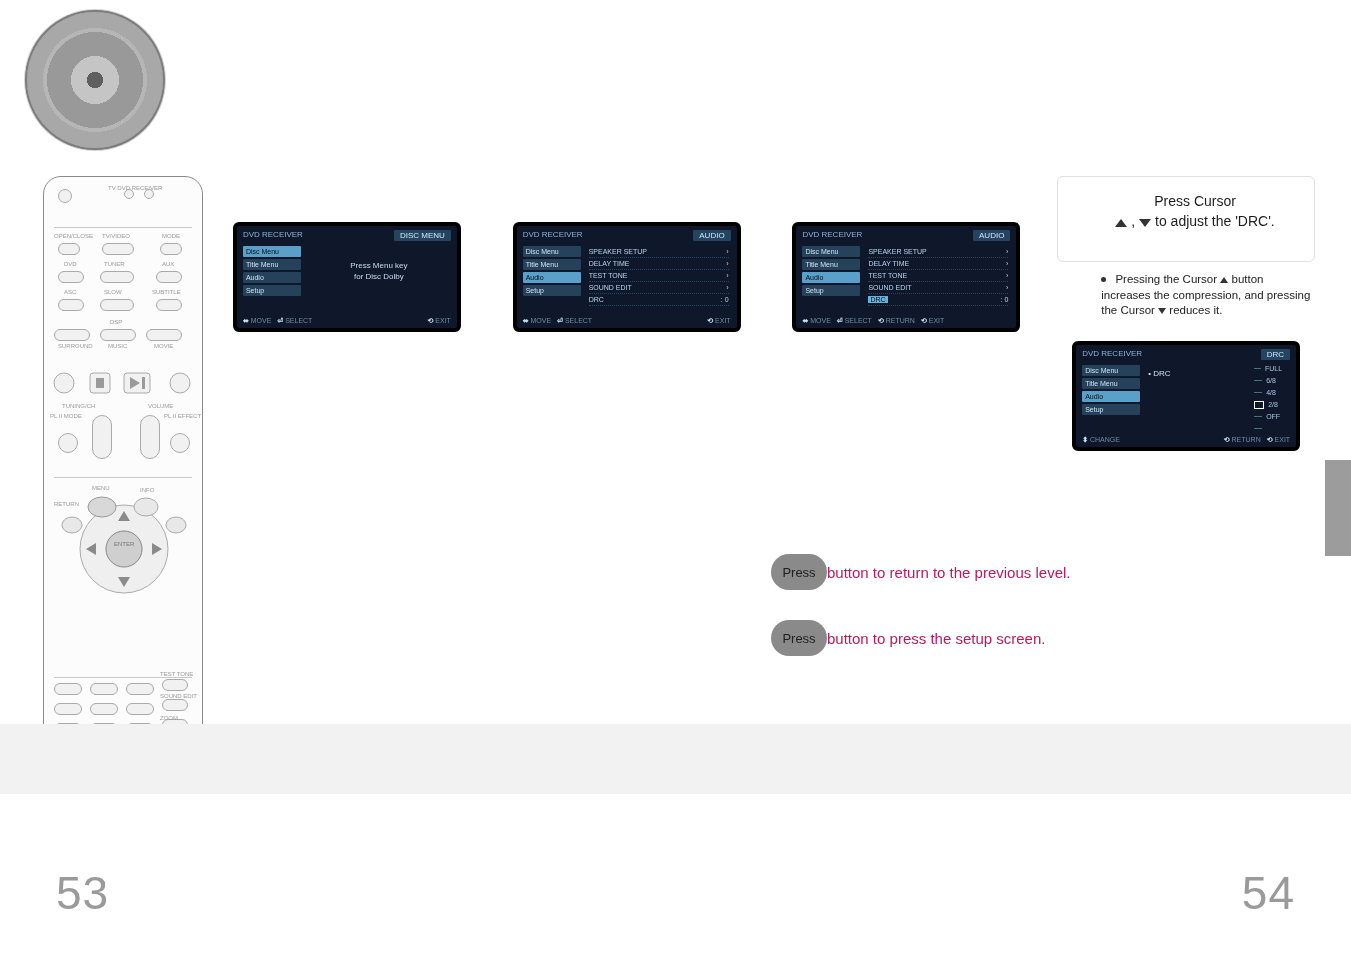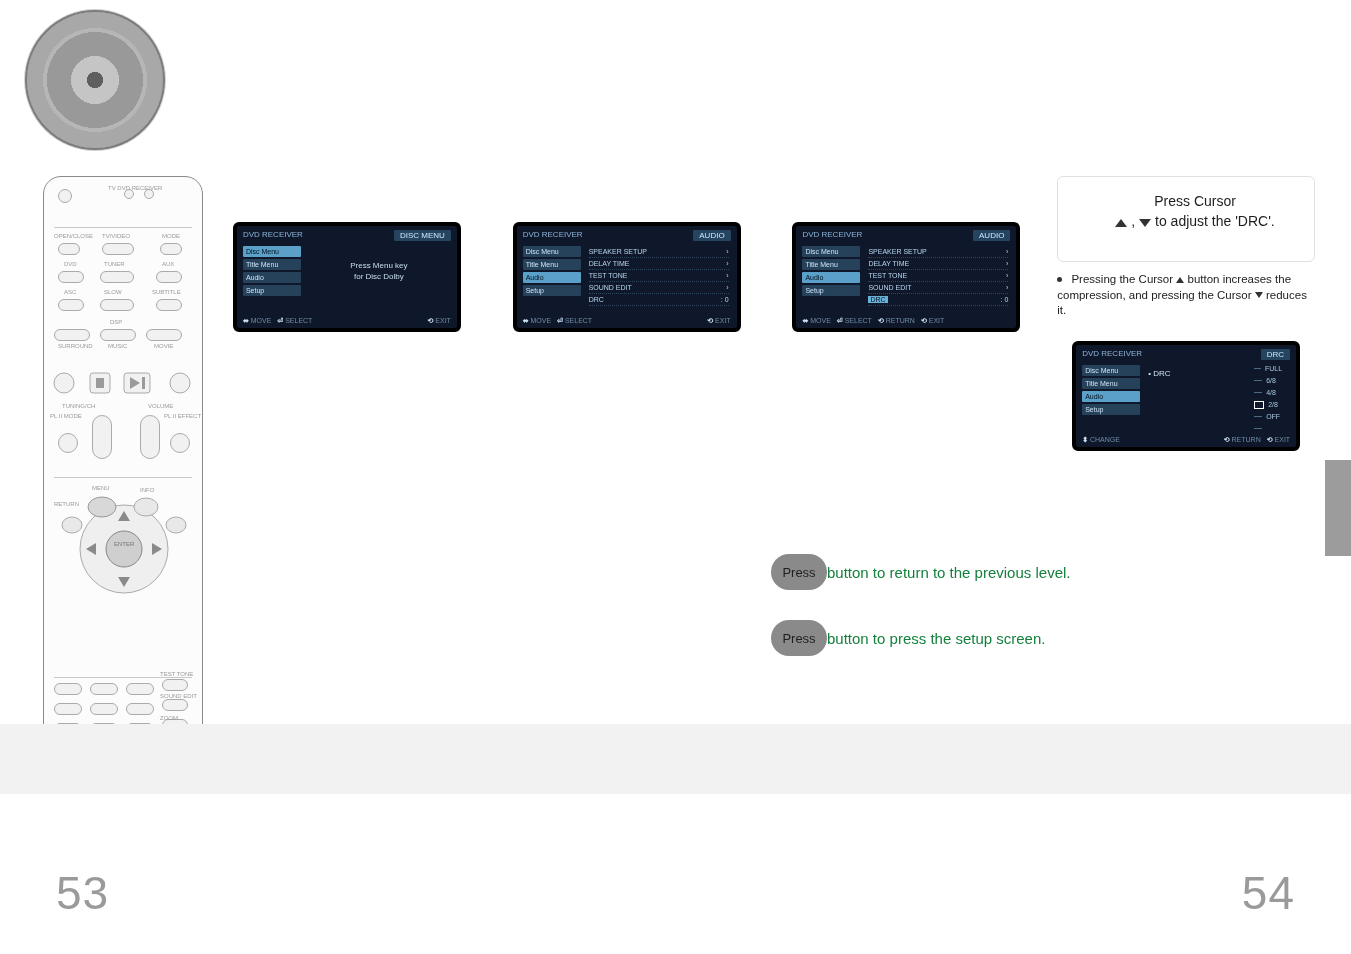--- a/index.html
+++ b/index.html
@@ -68,31 +68,31 @@
   .osd .center-msg { position:absolute; left:72px; right:8px; top:34px; text-align:center; color:#c8def1; font-size:8px; line-height:1.4;}
 
   
   .osd .scale { position:absolute; right:14px; top:18px; width:28px; }
   .osd .tick { display:flex; align-items:center; gap:4px; font-size:7px; color:#a9c8e0; height:12px;}
   .osd .tick .dash{ width:8px; height:1px; background:#4a6b86;}
   .osd .cursor { width:10px; height:8px; border:1px solid #fff; display:inline-block;}
   .osd .drc-label { position:absolute; left:72px; top:24px; font-size:8px; color:#cde4f4;}
 
   
-  .note4 { font-size:11.5px; color:#222; margin-top:10px; line-height:1.35; }
+  .note4 { font-size:11.5px; color:#222; margin-top:10px; line-height:1.35;margin-left:44px; }
   .note4 .dot{ display:inline-block; width:5px; height:5px; background:#333; border-radius:50%; margin-right:6px; vertical-align:middle;}
 
   
   .band { position:absolute; left:0; right:0; bottom:160px; height:70px; background:#f2f2f2; }
 
   
   .hints { position:absolute; right:60px; top:554px; width:520px; }
   .hint { display:flex; align-items:center; margin-bottom:30px; }
   .pill { width:56px; height:36px; border-radius:18px; background:#8a8a8a; color:#1f1f1f; display:flex; align-items:center; justify-content:center; font-size:13px; }
-  .hinttxt { font-size:15px; color:#15803d; }
+  .hinttxt { font-size:15px; color:#be185d; }
 
   
   .pn-left { position:absolute; left:56px; bottom:34px; font-size:46px; color:#9a9a9a; letter-spacing:1px; }
   .pn-right{ position:absolute; right:56px; bottom:34px; font-size:46px; color:#9a9a9a; letter-spacing:1px; }
 
   
   .sidetab { position:absolute; right:0; top:460px; width:26px; height:96px; background:#9c9c9c; }
 
 </style>
 </head>

